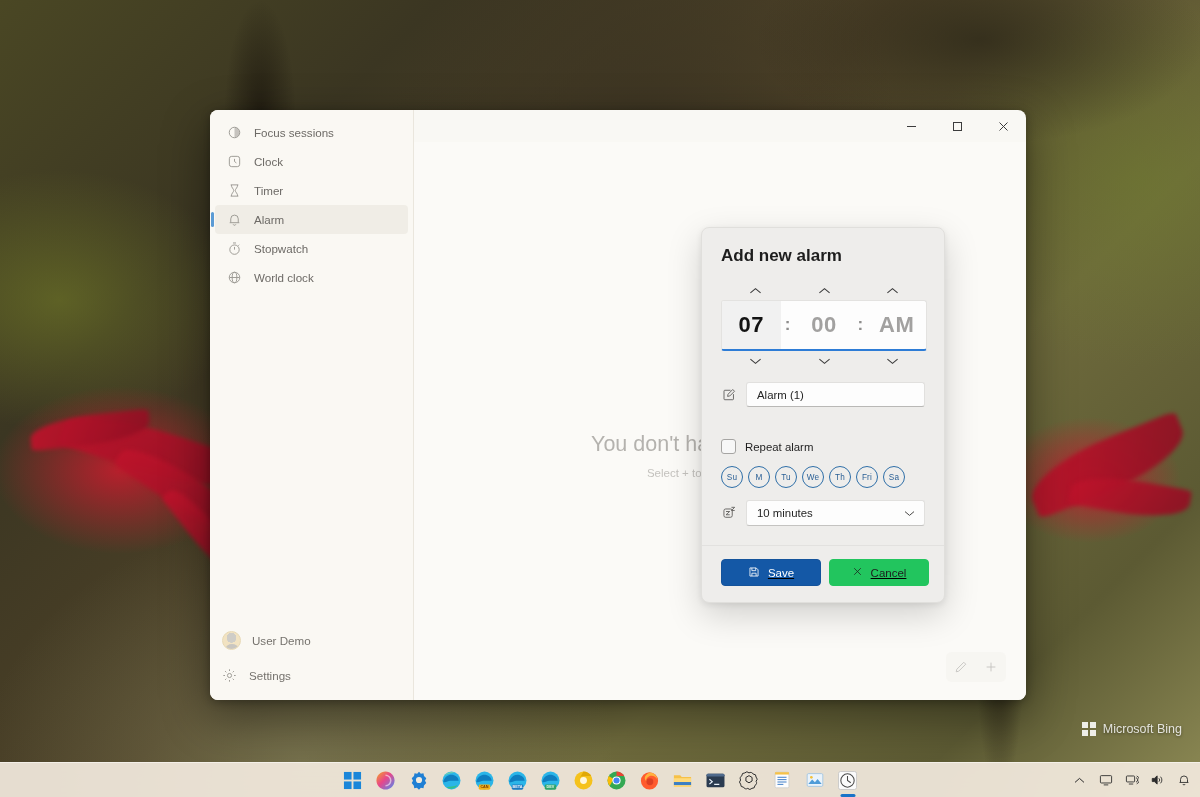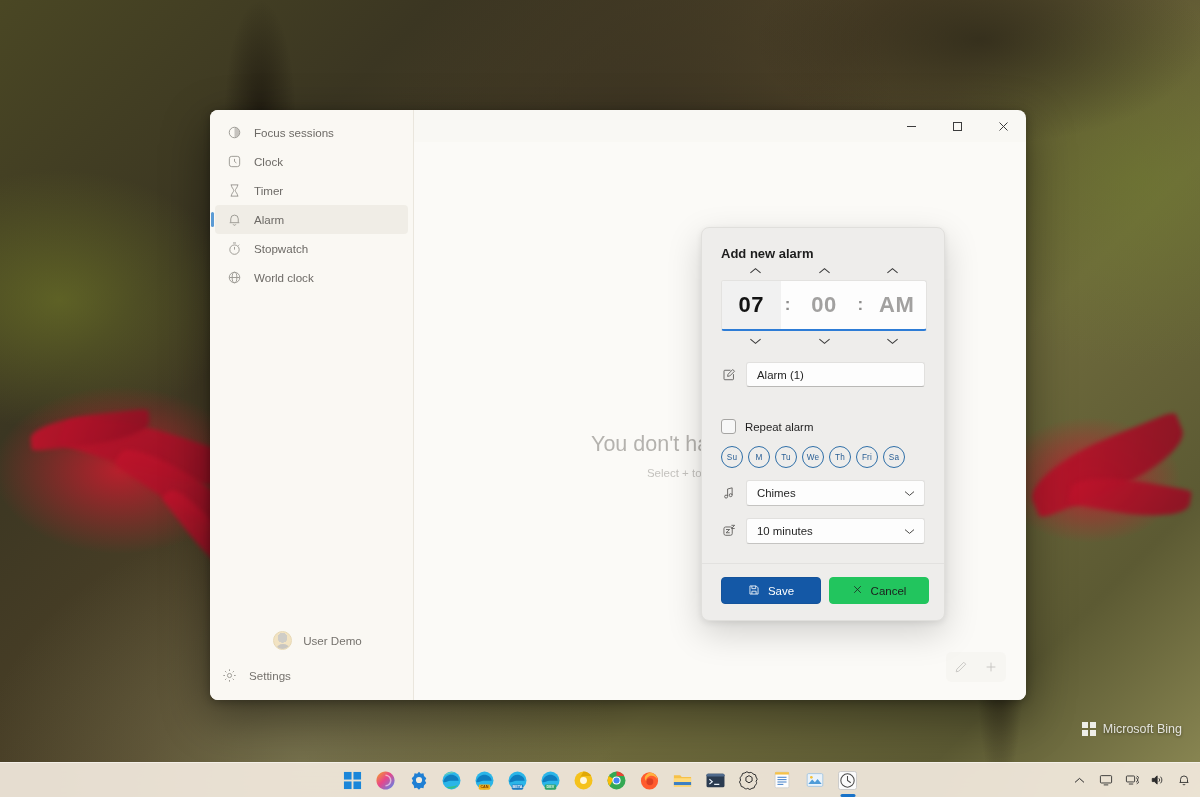--- a/index.html
+++ b/index.html
@@ -84,21 +84,21 @@
   .nav-item.selected { background: #f0ede6; }
   .nav-item.selected::before {
     content: ""; position: absolute; left: -4px; top: 7px;
     width: 2.5px; height: 15px; border-radius: 2px; background: #5b9bd5;
   }
   .nav-icon { width: 15px; height: 15px; flex: 0 0 15px; color: #9a9791; }
   .nav-icon svg { display: block; }
   #nav-spacer { flex: 1; }
   #user-row {
     height: 34px; display: flex; align-items: center; gap: 11px; padding-left: 12px;
-    color: #75726d; font-size: 11.6px; margin-bottom: 2px; justify-content: center;
+    color: #75726d; font-size: 11.6px; margin-bottom: 2px;
   }
   #avatar {
     width: 19px; height: 19px; border-radius: 50%;
     background: radial-gradient(circle at 50% 34%, #cfcdc7 0 34%, #f2e3c2 35% 100%);
     border: 1px solid #e8d9b4; position: relative; overflow: hidden;
   }
   #avatar::after {
     content: ""; position: absolute; left: 50%; bottom: -5px; transform: translateX(-50%);
     width: 13px; height: 10px; border-radius: 50% 50% 0 0; background: #c9c6c0;
   }
@@ -122,21 +122,21 @@
   }
   .fab-btn { width: 30px; height: 30px; display: flex; align-items: center; justify-content: center; color: #8b8986; }
 
   
   #dialog {
     position: absolute; left: 287px; top: 85px; width: 244px;
     background: #eeedeb; border: 1px solid #e0dfdc; border-radius: 8px;
     box-shadow: 0 12px 34px rgba(0,0,0,.17), 0 2px 6px rgba(0,0,0,.08);
     padding: 18px 19px 16px 19px; z-index: 20;
   }
-  #dialog-title { font-size: 13px; font-weight: 600; color: #1d1d1d; }
+  #dialog-title { font-size: 17px; font-weight: 600; color: #1d1d1d; margin-bottom: 15px; }
 
   
   #time-picker { width: 206px; margin: 0 auto 6px auto; }
   .tp-arrows { display: flex; }
   .tp-arrow-cell { flex: 1; display: flex; align-items: center; justify-content: center; height: 19px; color: #3b3b3b; }
   #tp-box {
     display: flex; align-items: stretch; height: 51px;
     background: #fdfdfd; border: 1px solid #e3e2e0; border-bottom: 2px solid #2d7cd6;
     border-radius: 3px; overflow: hidden;
   }
@@ -175,21 +175,21 @@
 
   #days-row { display: flex; gap: 5px; margin-top: 12px; }
   .day-btn {
     width: 22px; height: 22px; border-radius: 50%;
     border: 1px solid #2f6fa8; background: transparent; color: #2a5f95;
     display: flex; align-items: center; justify-content: center;
     font-size: 8.2px; letter-spacing: .2px;
   }
 
   #dialog-sep { height: 1px; background: #e2e1df; margin: 19px -19px 0 -19px; }
-  #dialog-actions { display: flex; gap: 8px; padding-top: 13px; }
+  #dialog-actions { display: flex; gap: 8px; padding-top: 13px; text-decoration: underline; }
   .dlg-btn {
     height: 27px; border-radius: 4px; display: flex; align-items: center;
     justify-content: center; gap: 8px; font-size: 11.5px;
   }
   #save-button { flex: 0 0 100px; background: #1458a6; color: #fff; border: 1px solid #14539b; }
   #cancel-button { flex: 0 0 100px; background: #22c55e; color: #1d1d1d; border: 1px solid #22c55e; text-align: center; }
 
   
   #taskbar {
     position: absolute; left: 0; right: 0; bottom: 0; height: 35px;
@@ -418,37 +418,20 @@
         <div id="days-row">
           <div class="day-btn">Su</div>
           <div class="day-btn">M</div>
           <div class="day-btn">Tu</div>
           <div class="day-btn">We</div>
           <div class="day-btn">Th</div>
           <div class="day-btn">Fri</div>
           <div class="day-btn">Sa</div>
         </div>
 
-        <div class="field-row">
-          <span class="field-icon">
-            <svg width="14" height="14" viewBox="0 0 16 16" fill="none" stroke="currentColor" stroke-width="1">
-              <path d="M6.4 11.6V3.4l5.2-1.3v8.2"></path>
-              <circle cx="4.7" cy="12.1" r="1.7"></circle>
-                <circle cx="9.9" cy="10.5" r="1.7"></circle>
-            </svg>
-          </span>
-          <div class="combo">
-            <span>Chimes</span>
-            <span class="combo-caret">
-              <svg width="11" height="7" viewBox="0 0 11 7" fill="none" stroke="currentColor" stroke-width="1">
-                  <path d="M1 1.6l4.5 3.8L10 1.6"></path>
-                </svg>
-            </span>
-          </div>
-        </div>
 
         <div class="field-row">
           <span class="field-icon">
             <svg width="14" height="14" viewBox="0 0 16 16" fill="none" stroke="currentColor" stroke-width="1">
               <rect x="2.2" y="3.4" width="9.5" height="9.5" rx="2"></rect>
               <path d="M4.6 6.3h4.2L4.6 10h4.2M10.8 1.5h3.7l-3.7 3.6h3.7"></path>
             </svg>
           </span>
           <div class="combo">
             <span>10 minutes</span>

